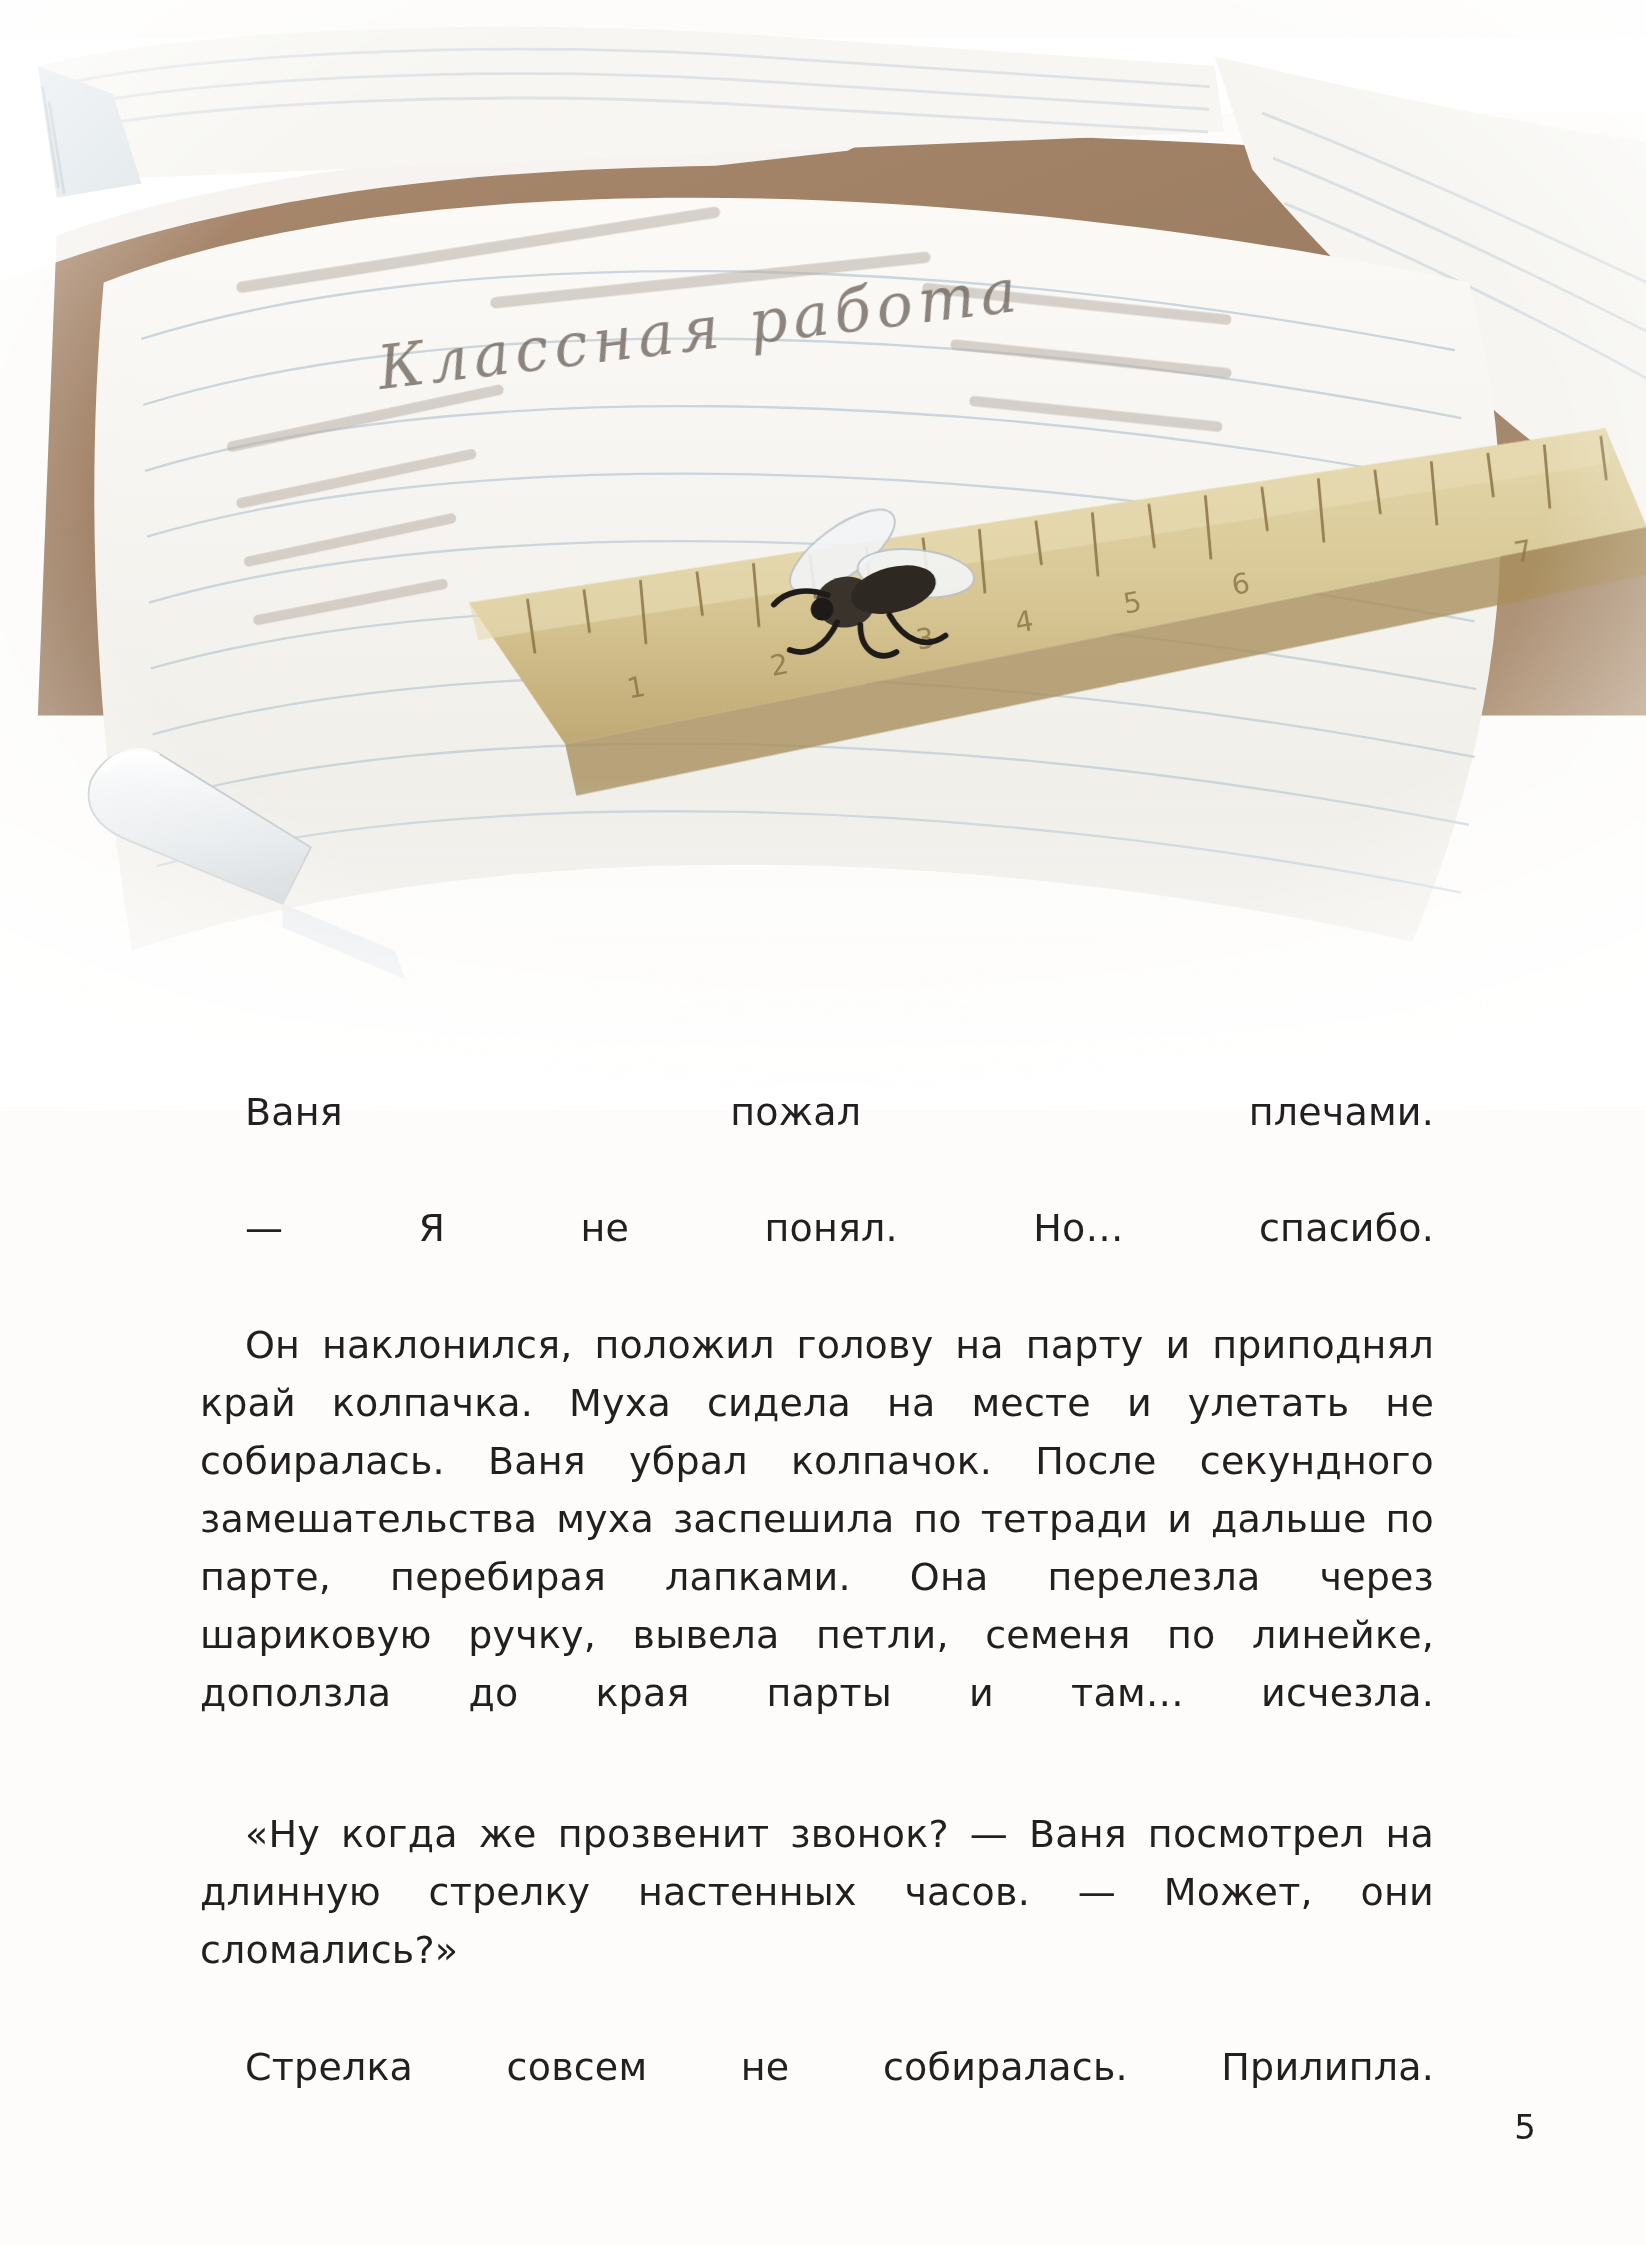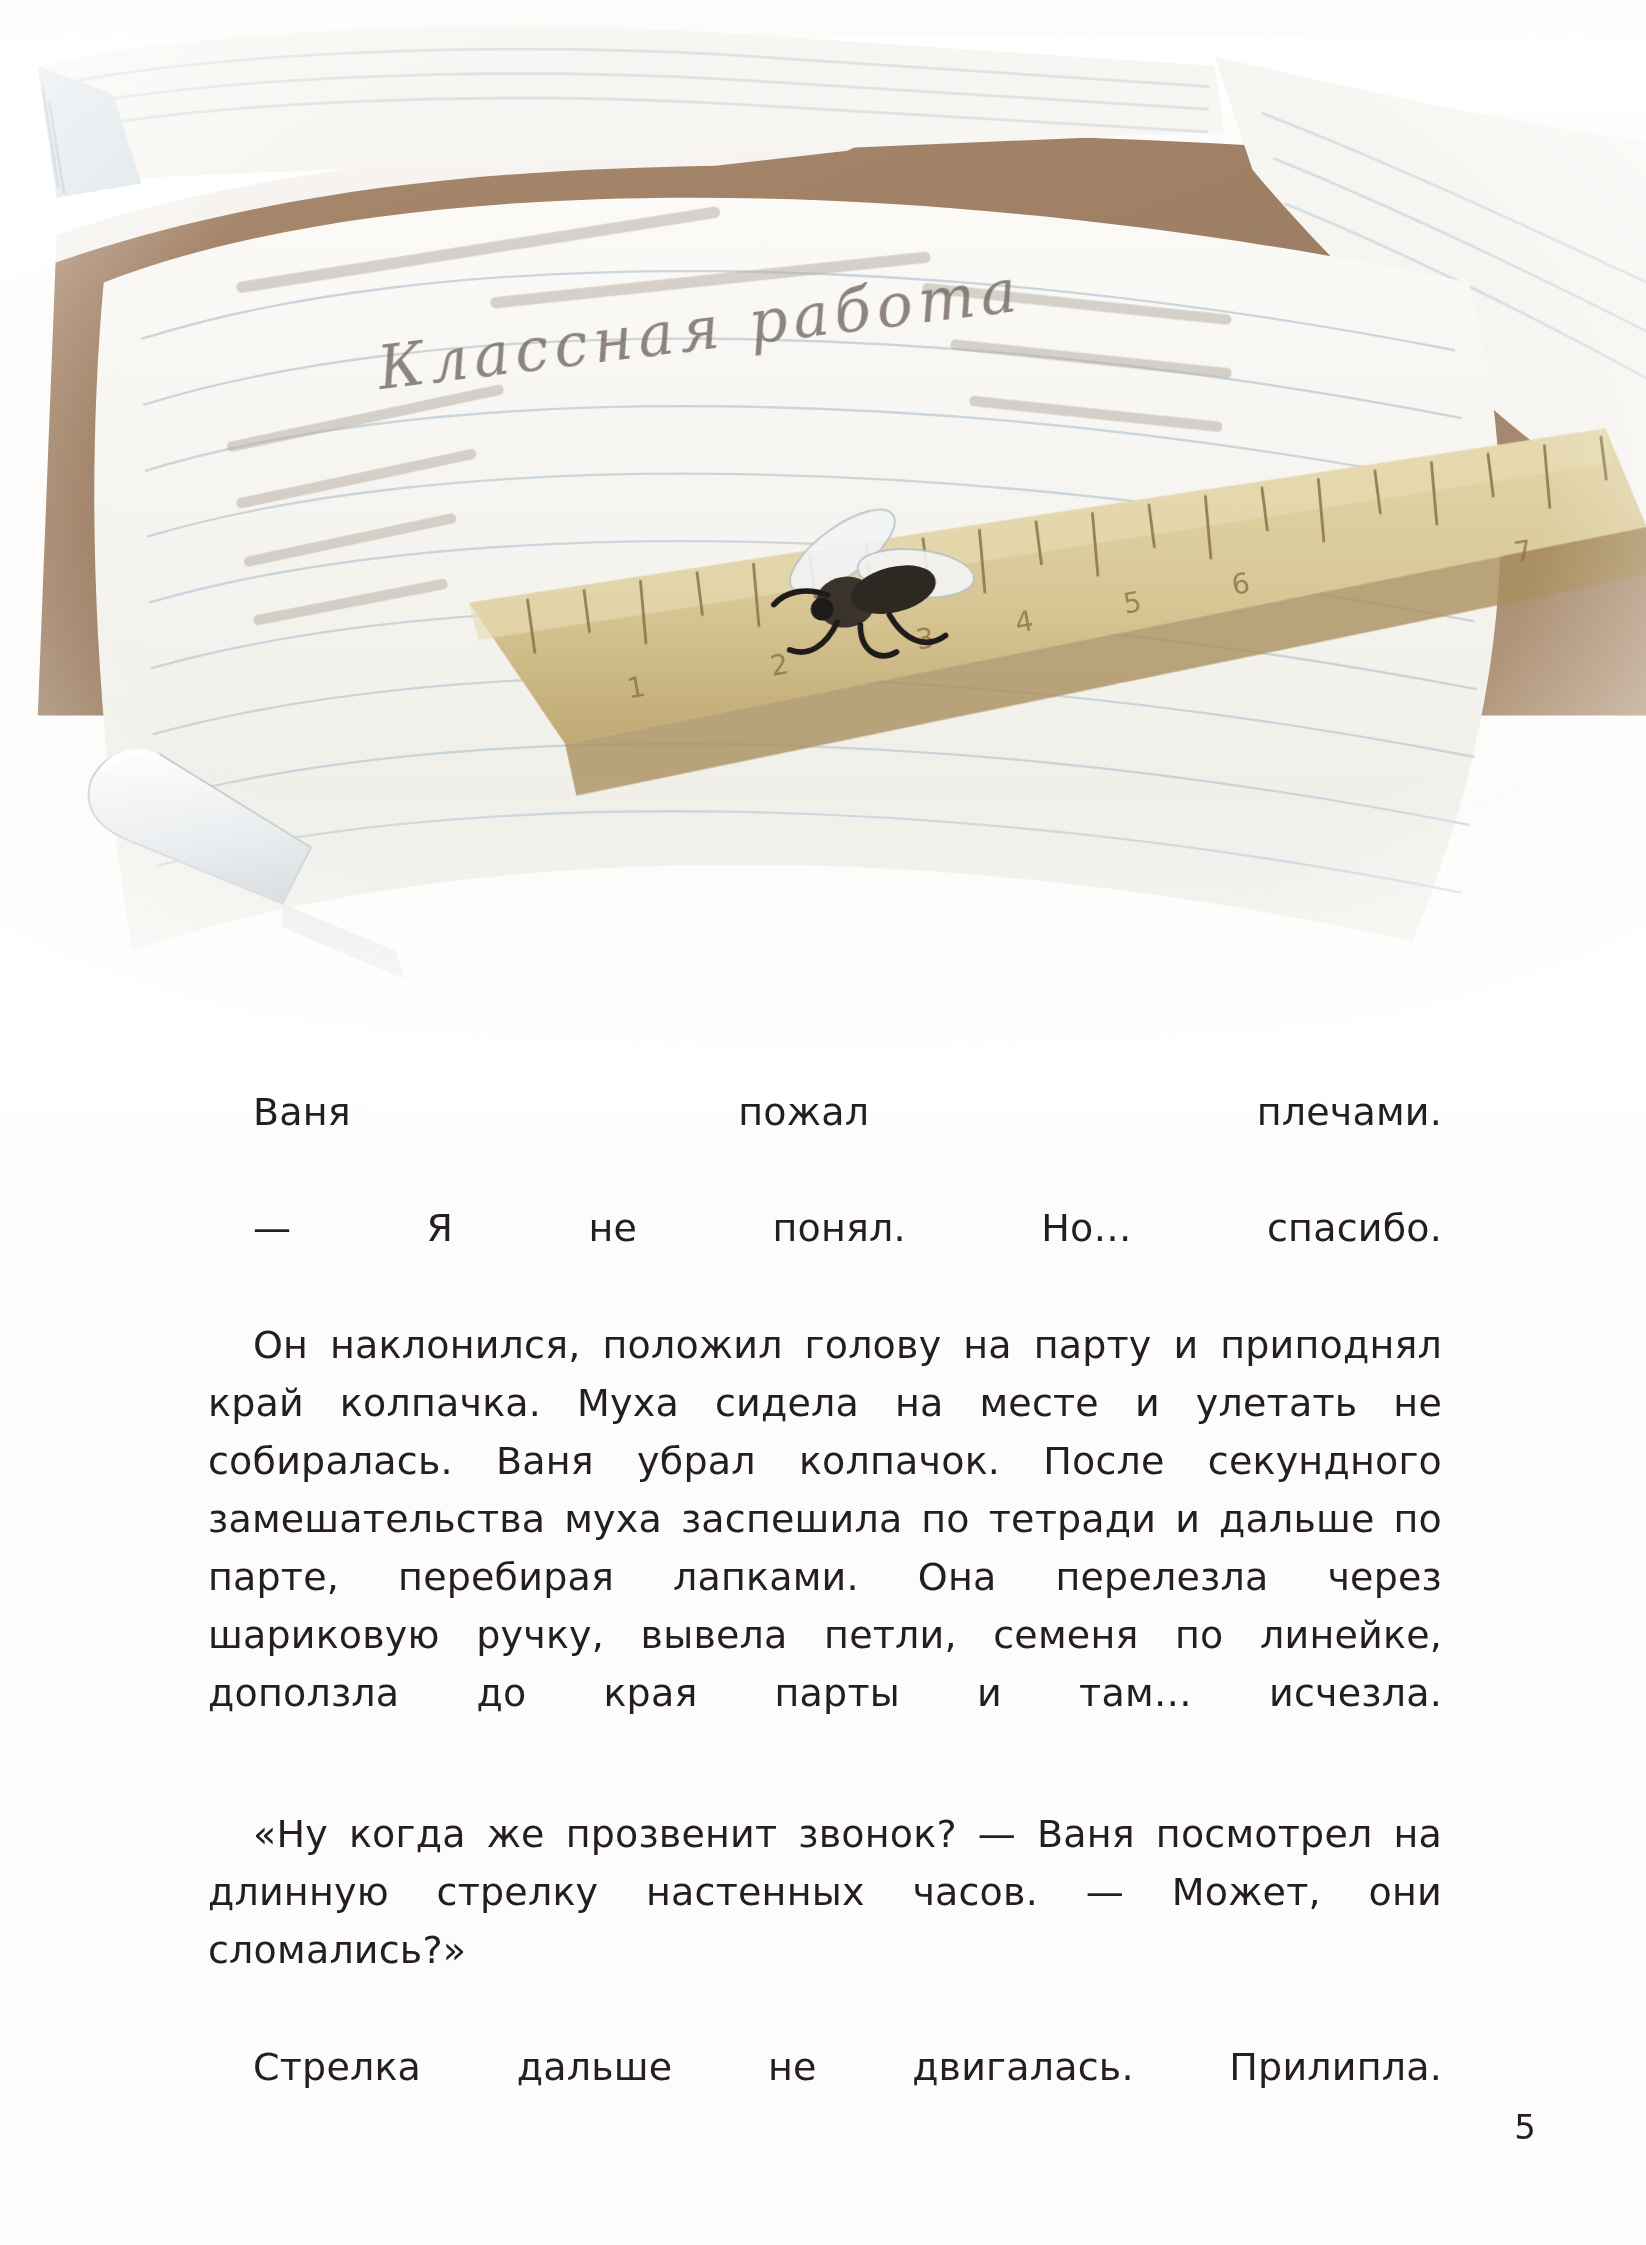--- a/index.html
+++ b/index.html
@@ -28,21 +28,21 @@
     top: 0;
     width: 1647px;
     height: 1111px;
     overflow: hidden;
   }
   .illu-svg { display: block; width: 1647px; height: 1111px; }
 
   
   .text-block {
     position: absolute;
-    left: 208px;
+    left: 200px;
     top: 1083px;
     width: 1234px;
     font-family: "DejaVu Sans", sans-serif;
     font-size: 38px;
     line-height: 1.53;
     color: #231f20;
     letter-spacing: 0.2px;
   }
   .para {
     margin: 0 0 0 0;
@@ -226,19 +226,19 @@
       <rect x="0" y="820" width="1749" height="360" fill="url(#fadeBottom)"></rect>
     </svg>
   </div>
 
   <div class="text-block">
     <p class="para indent">Ваня пожал плечами.</p>
     <p class="para indent">— Я не понял. Но… спасибо.</p>
     <p class="para indent">Он наклонился, положил голову на парту и приподнял край колпачка. Муха сидела на месте и улетать не собиралась. Ваня убрал колпачок. После секундного замешательства муха заспешила по тетради и дальше по парте, перебирая лапками. Она перелезла через шариковую ручку, вывела петли, семеня по линейке, доползла до края парты и там… исчезла.</p>
     <div class="spacer"></div>
     <p class="para indent">«Ну когда же прозвенит звонок? — Ваня посмотрел на длинную стрелку настенных часов. — Может, они сломались?»</p>
-    <p class="para indent">Стрелка дальше не двигалась. Прилипла.</p>
+    <p class="para indent">Стрелка совсем не собиралась. Прилипла.</p>
   </div>
 
   <div class="page-number">5</div>
 
 </div>
 
 
 </body></html>

